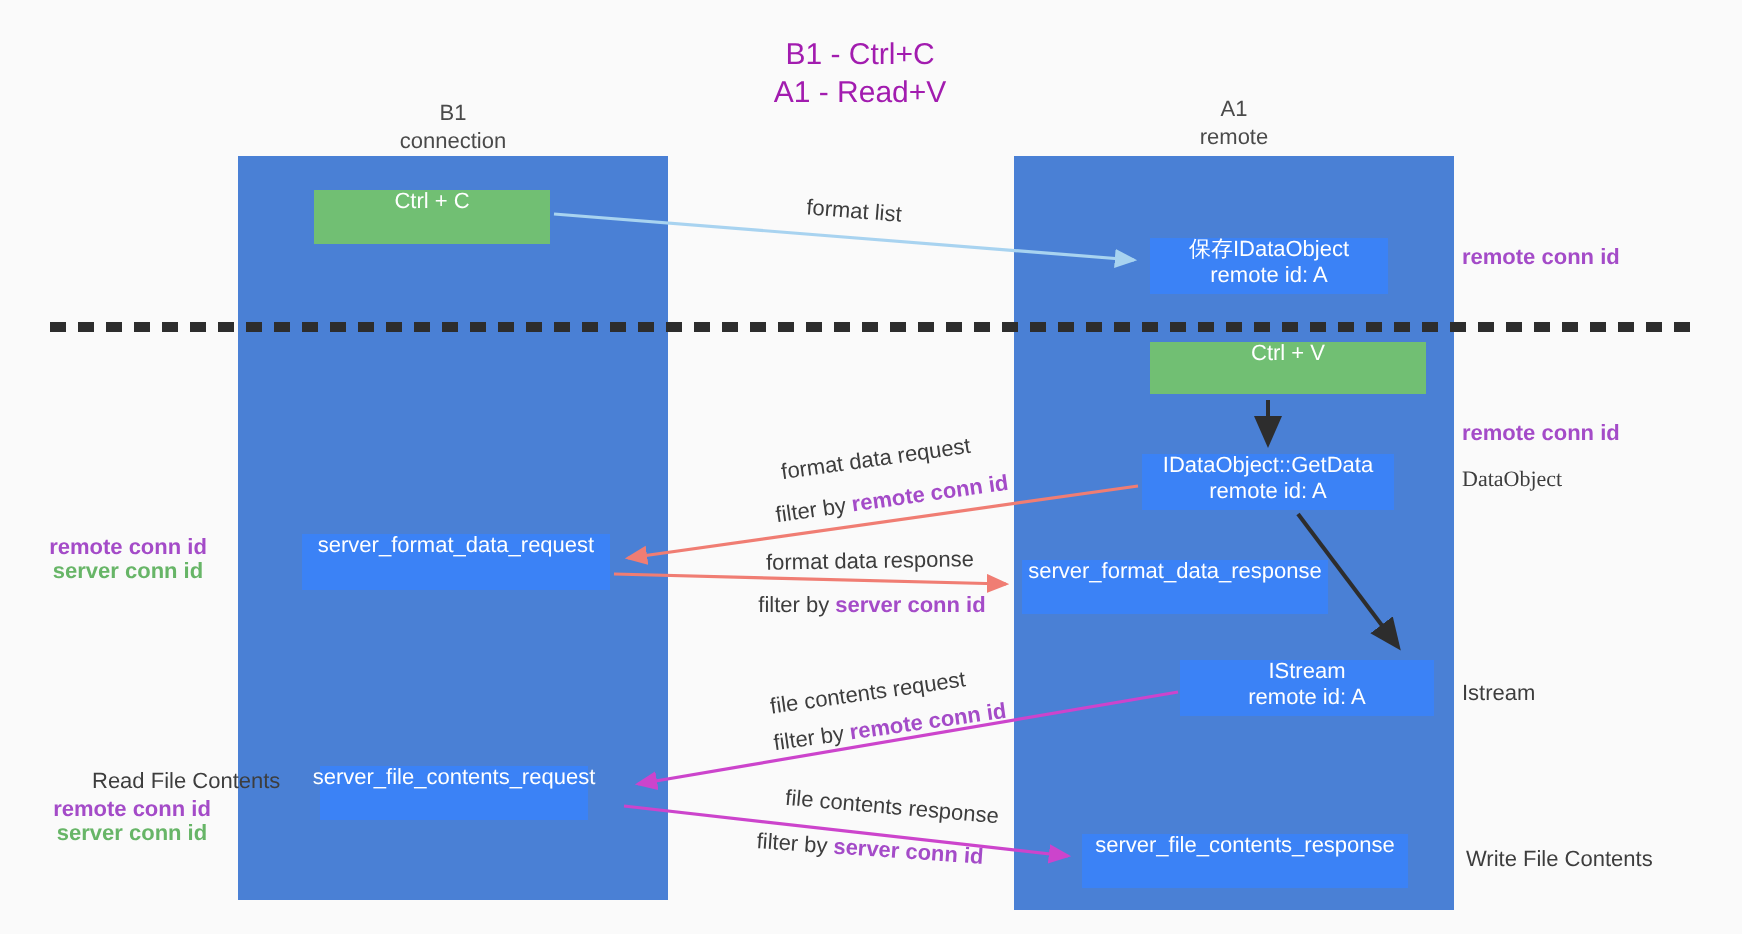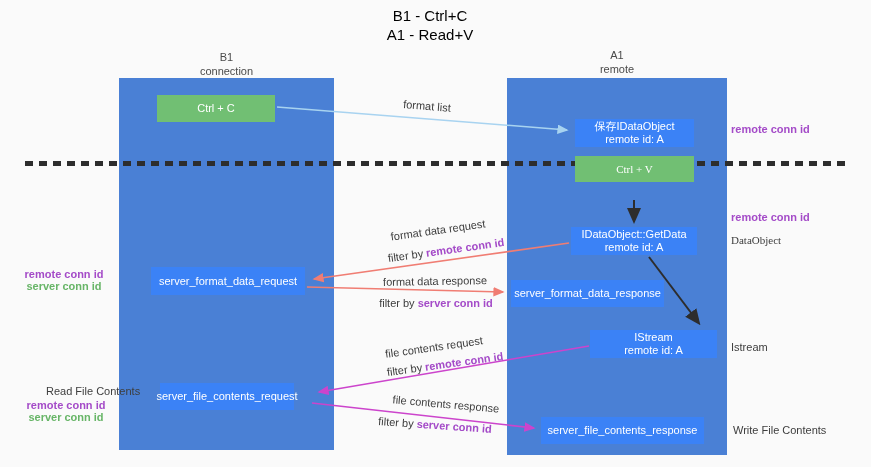--- a/index.html
+++ b/index.html
@@ -1,34 +1,34 @@
 <!DOCTYPE html>
 <html><head>
 <meta charset="utf-8">
 <style>
   html,body { margin:0; padding:0; }
   .stage {
     position:relative; width:871px; height:467px; background:#fafafa;
     font-family:"Liberation Sans", sans-serif; overflow:hidden;
   }
   .title {
-    position:absolute; left:280px; top:6px; width:300px; text-align:center;
-    font-size:15px; color:#000000; line-height:19px;
+    position:absolute; left:280px; top:18px; width:300px; text-align:center;
+    font-size:15px; color:#a21caf; line-height:19px;
   }
   .colhead {
     position:absolute; text-align:center; font-size:11px; color:#4a4a4a; line-height:14px;
   }
   .col { position:absolute; background:#4a80d5; }
   .dashline {
     position:absolute; left:25px; top:161px; width:820px; height:5px;
     background:repeating-linear-gradient(90deg,#2d2d2d 0 8px,transparent 8px 14px);
   }
   .box {
     position:absolute; display:flex; flex-direction:column; align-items:center;
-    justify-content:center; color:#ffffff; font-size:11px; line-height:13px;
+    color:#ffffff; font-size:11px; line-height:13px;
     text-align:center; z-index:3;
   }
   .orange { background:#3b82f6; }
   .green  { background:#71bf73; }
   .lbl { position:absolute; font-size:11px; color:#3d3d3d; white-space:nowrap; z-index:4; }
   .purple { color:#a44bc8; font-weight:bold; }
   .greentxt { color:#67b567; font-weight:bold; }
   .flowlbl {
     position:absolute; font-size:11px; color:#3d3d3d; white-space:nowrap; z-index:4;
   }
@@ -87,21 +87,21 @@
 
   <div class="box green" style="left:157px; top:95px; width:118px; height:27px;">
     <span>Ctrl + C</span>
   </div>
 
   <div class="box orange" style="left:575px; top:119px; width:119px; height:28px;">
     <span>保存IDataObject</span>
     <span>remote id: A</span>
   </div>
 
-  <div class="box green" style="left:575px; top:156px; width:119px; height:26px;font-family:Liberation Serif, serif;">
+  <div class="box green" style="left:575px; top:171px; width:138px; height:26px;">
     <span>Ctrl + V</span>
   </div>
 
   <div class="box orange" style="left:571px; top:227px; width:126px; height:28px;">
     <span>IDataObject::GetData</span>
     <span>remote id: A</span>
   </div>
 
   <div class="box orange" style="left:151px; top:267px; width:154px; height:28px;">
     <span>server_format_data_request</span>

